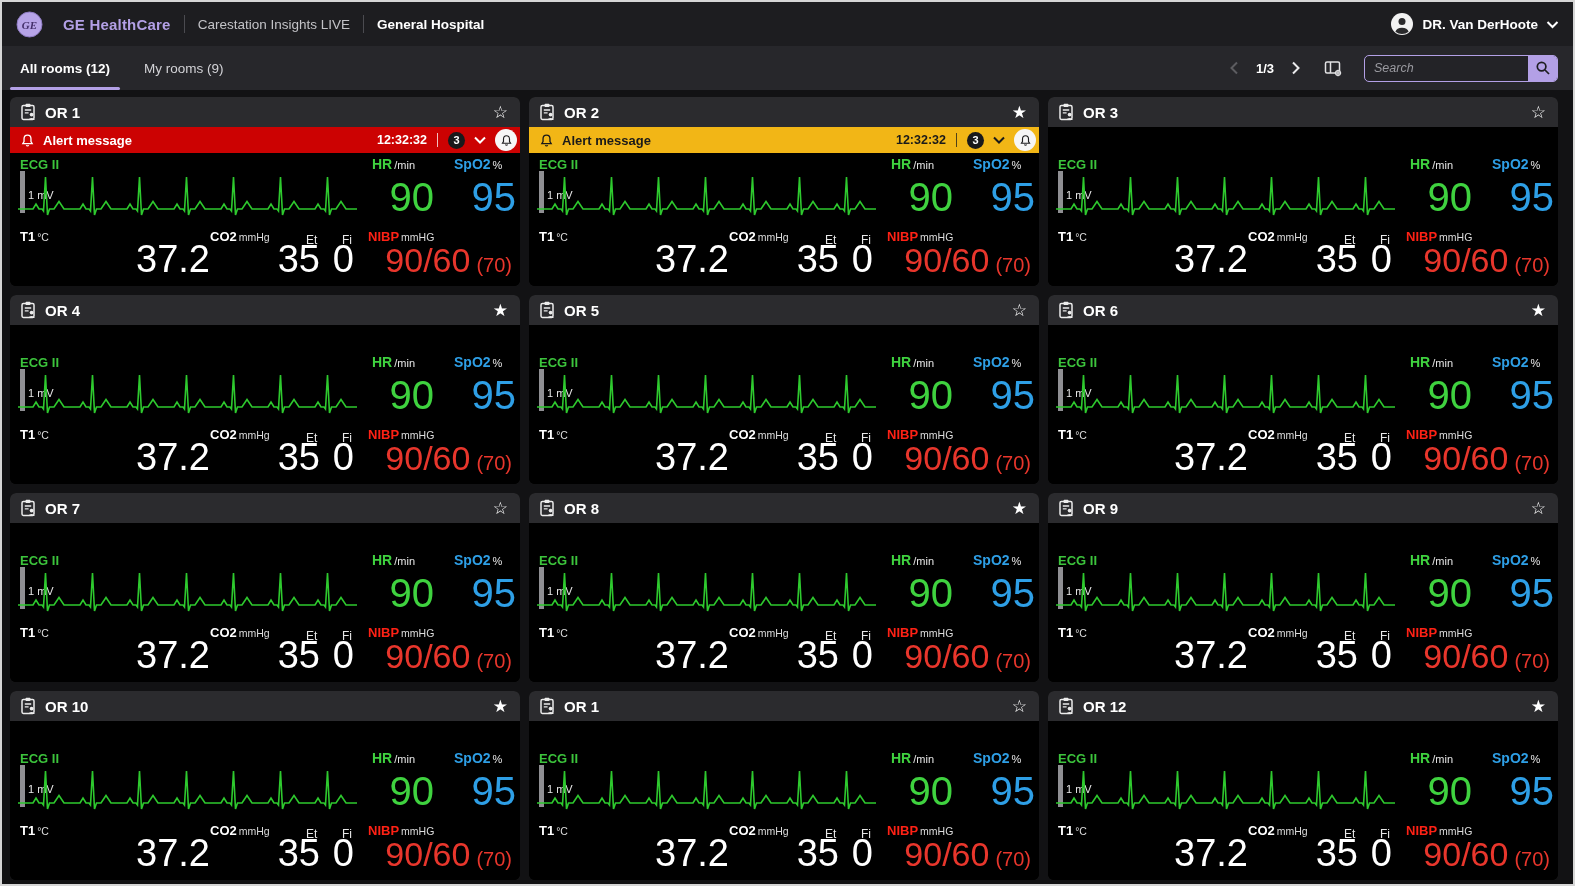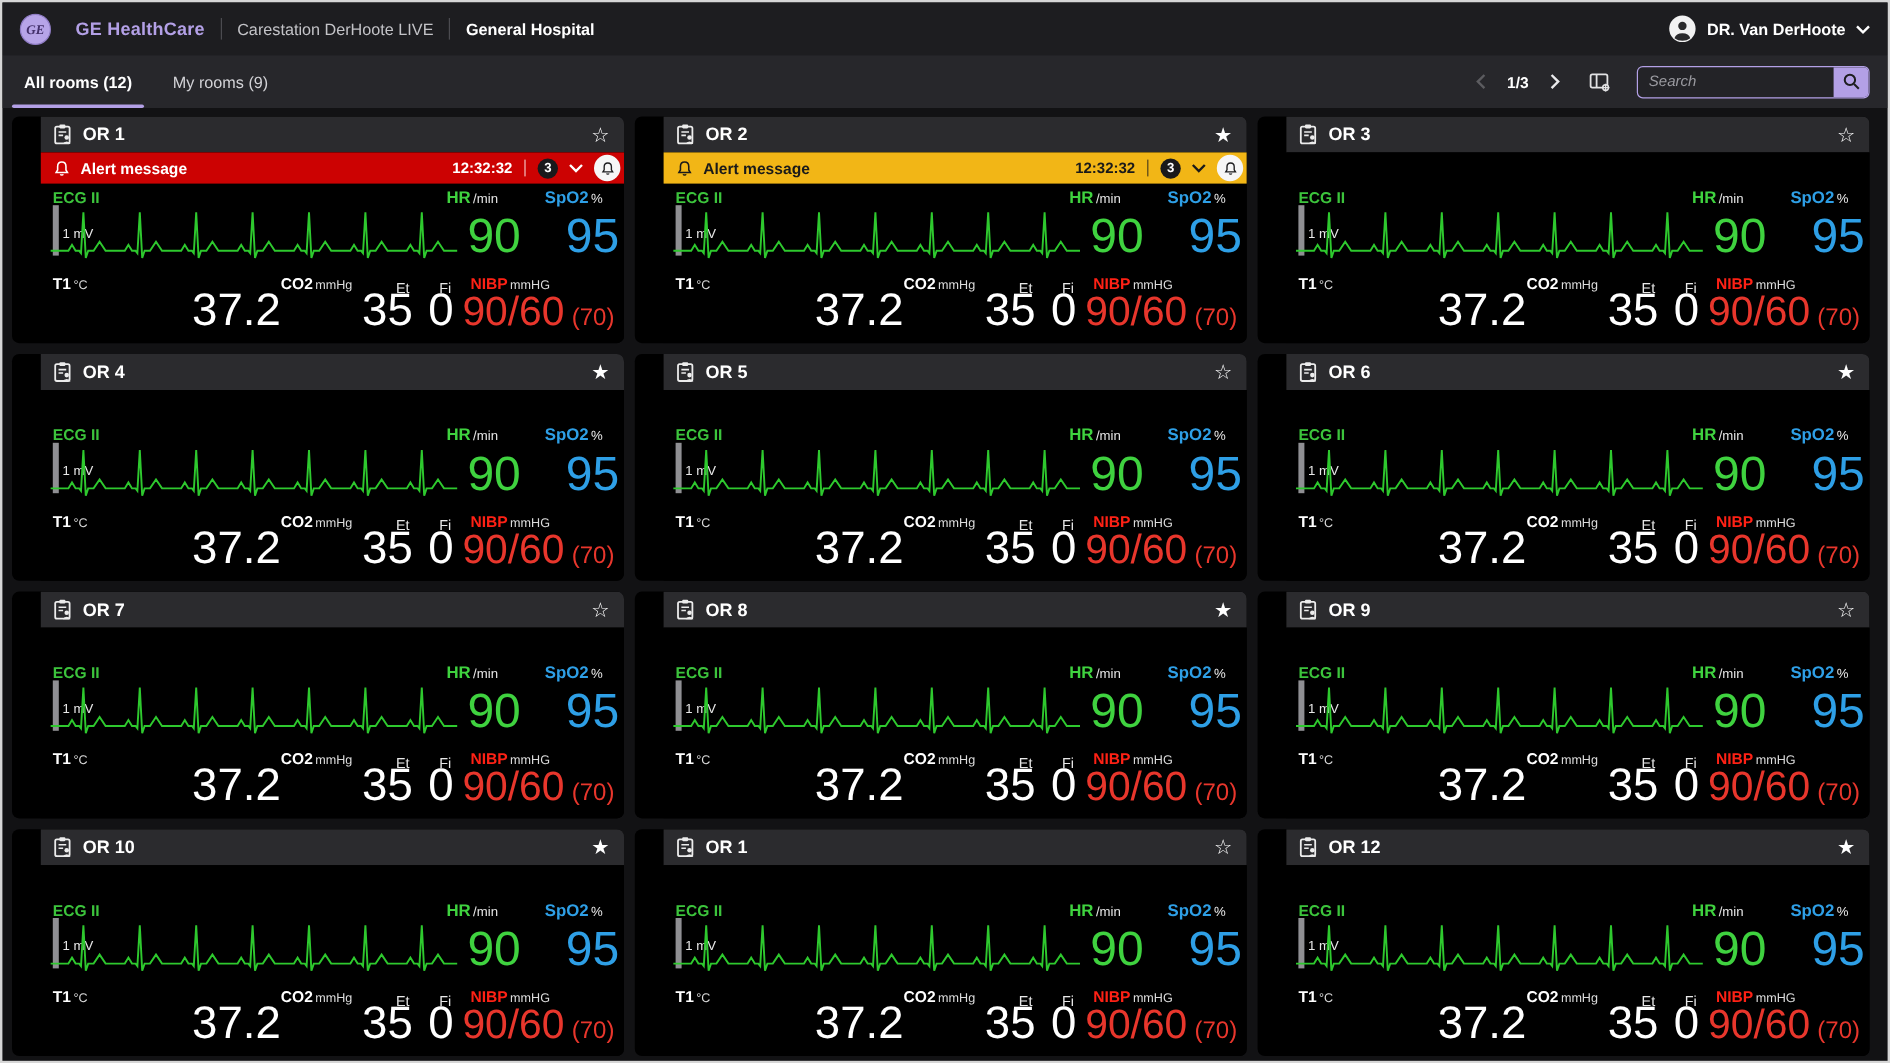--- a/index.html
+++ b/index.html
@@ -24,21 +24,21 @@
   .pg-btn { background:none; border:none; display:flex; cursor:pointer; padding:2px; }
   .pg-num { color:#fff; font-size:13px; font-weight:bold; }
   .layout-btn { background:none; border:none; display:flex; cursor:pointer; padding:2px; margin:0 4px; }
   .search { display:flex; align-items:stretch; height:27px; width:194px; border:1px solid var(--accent); border-radius:5px; overflow:hidden; background:#232327; }
   .search input { flex:1; min-width:0; background:transparent; border:none; outline:none; color:#e6e6e6; font-size:12.5px; font-style:italic; padding:0 9px; font-family:"Liberation Sans",sans-serif; }
   .search input::placeholder { color:#9a9aa0; }
   .search button { width:29px; background:var(--accent); border:none; display:flex; align-items:center; justify-content:center; cursor:pointer; }
 
   
   .grid { display:grid; grid-template-columns:repeat(3,1fr); grid-auto-rows:189px; gap:9px; padding:7px 15px 8px 8px; }
-  .card { background:#000; border-radius:6px; overflow:hidden; display:flex; flex-direction:column;padding-left:24px; }
+  .card { background:#000; border-radius:6px; overflow:hidden; display:flex; flex-direction:column; }
   .card-head { height:30px; flex:0 0 30px; background:#2b2b2e; display:flex; align-items:center; gap:8px; padding:0 10px; cursor:pointer; }
   .room-name { color:#fff; font-size:15px; font-weight:bold; }
   .star { margin-left:auto; background:none; border:none; color:#fff; font-size:17px; line-height:1; cursor:pointer; padding:0 2px; }
   .card-body { position:relative; flex:1; background:#000; }
 
   
   .alert-bar { position:absolute; top:0; left:0; right:0; height:26px; display:flex; align-items:center; gap:8px; padding:0 3px 0 10px; cursor:pointer; }
   .alert-bar.critical { background:var(--alert-red); color:#ffffff; }
   .alert-bar.warning  { background:var(--alert-yellow); color:#1a1a1a; }
   .alert-msg { font-size:13px; font-weight:bold; }
@@ -86,21 +86,21 @@
       <span>
         <svg width="27" height="27" viewBox="0 0 27 27">
             <circle cx="13.5" cy="13.5" r="12.5" fill="#b7a4e8"></circle>
             <circle cx="13.5" cy="13.5" r="12.5" fill="none" stroke="#8f7cc4" stroke-width="1"></circle>
             <text x="13.5" y="17.5" font-size="11" font-family="Liberation Serif, serif" font-style="italic" font-weight="bold" fill="#44306b" text-anchor="middle">GE</text>
           </svg>
       </span>
       <span class="brand-name">GE HealthCare</span>
     </div>
     <span class="vsep"></span>
-    <span class="app-title">Carestation DerHoote LIVE</span>
+    <span class="app-title">Carestation Insights LIVE</span>
     <span class="vsep"></span>
     <span class="hospital">General Hospital</span>
     <div class="user">
       <span>
         <svg width="24" height="24" viewBox="0 0 24 24">
             <circle cx="12" cy="12" r="11" fill="#f2f2f2"></circle>
             <circle cx="12" cy="9.6" r="3.5" fill="#2a2a2c"></circle>
             <path d="M5.4 19.8 a6.8 5.4 0 0 1 13.2 0 a11 11 0 0 1 -13.2 0 Z" fill="#2a2a2c"></path>
           </svg>
       </span>

